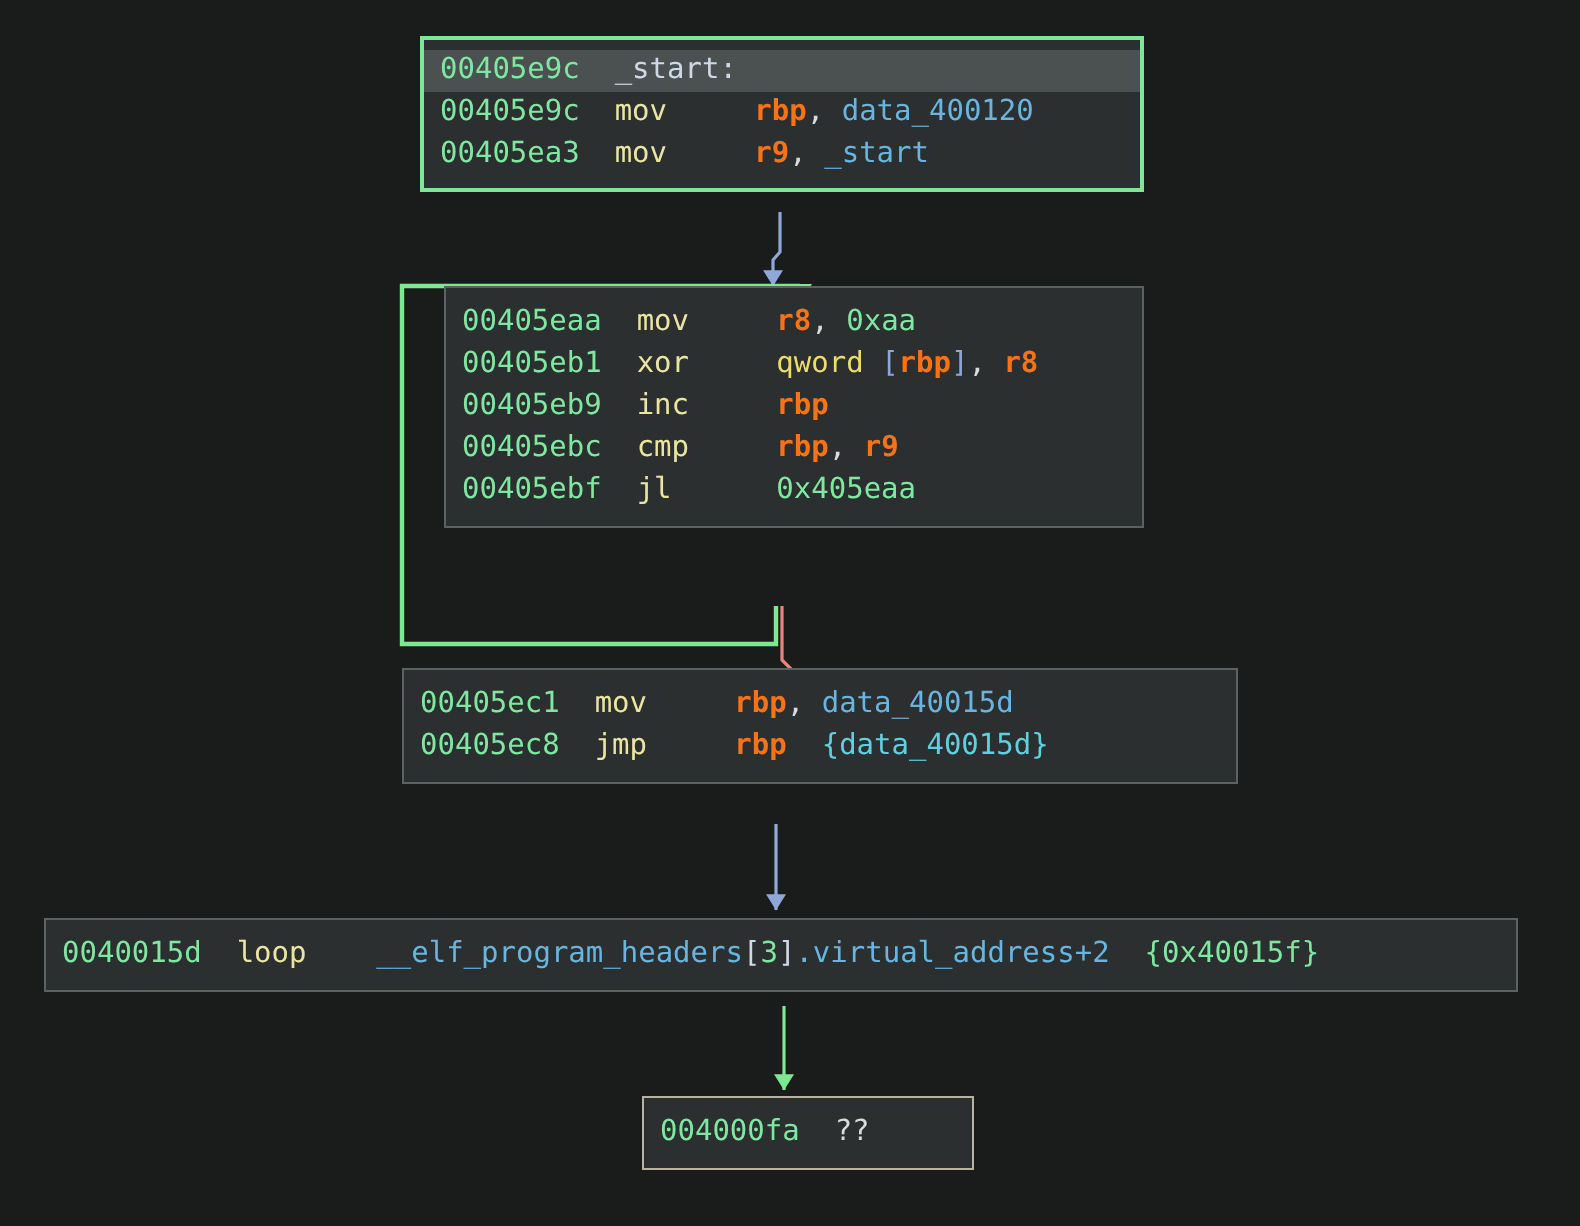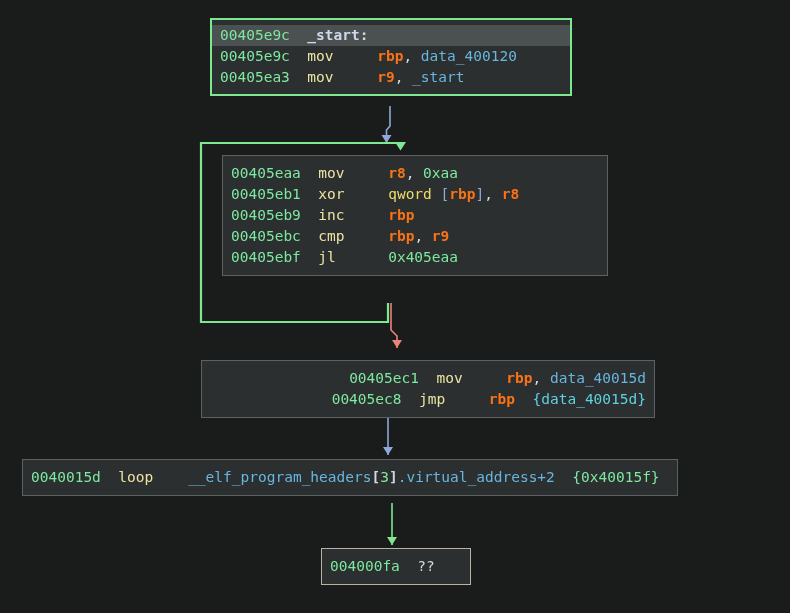--- a/index.html
+++ b/index.html
@@ -41,21 +41,21 @@
     padding: 0 8px;
   }
   .line.hl { background: #4b5050; }
 
   
   .addr   { color: #7fe8a0; }
   .mnem   { color: #ece5a2; margin-top: 17px; }
   .reg    { color: #f97316; font-weight: bold; }
   .num    { color: #7fe8a0; }
   .sym    { color: #68b5e0; }
-  .label  { color: #cfd8e8; font-weight: bold; }
+  .label  { color: #cfd8e8; }
   .kw     { color: #eedc6a; }
   .brk    { color: #8fa8d8; }
   .brace  { color: #7fe8a0; }
   .bracecy{ color: #5fd0e0; }
   .plain  { color: #d8dcdc; }
   .qq     { color: #d8dcdc; }
 </style>
 </head>
 <body>
 
@@ -93,32 +93,32 @@
     <path d="M392,503 L392,545" stroke="#7ee890" stroke-width="1.6" fill="none" marker-end="url(#ar-green)"></path>
   </g>
 </svg>
 
 <div class="block green-border" style="left:210px; top:18px; width:362px;">
   <div class="line hl"><span class="addr">00405e9c</span><span class="plain">  </span><span class="label">_start:</span></div>
   <div class="line"><span class="addr">00405e9c</span><span class="plain">  </span><span class="mnem">mov</span><span class="plain">     </span><span class="reg">rbp</span><span class="plain">, </span><span class="sym">data_400120</span></div>
   <div class="line"><span class="addr">00405ea3</span><span class="plain">  </span><span class="mnem">mov</span><span class="plain">     </span><span class="reg">r9</span><span class="plain">, </span><span class="sym">_start</span></div>
 </div>
 
-<div class="block grey-border" style="left:222px; top:155px; width:386px;">
+<div class="block grey-border" style="left:222px; top:143px; width:350px;">
   <div class="line"><span class="addr">00405eaa</span><span class="plain">  </span><span class="mnem">mov</span><span class="plain">     </span><span class="reg">r8</span><span class="plain">, </span><span class="num">0xaa</span></div>
   <div class="line"><span class="addr">00405eb1</span><span class="plain">  </span><span class="mnem">xor</span><span class="plain">     </span><span class="kw">qword</span><span class="plain"> </span><span class="brk">[</span><span class="reg">rbp</span><span class="brk">]</span><span class="plain">, </span><span class="reg">r8</span></div>
   <div class="line"><span class="addr">00405eb9</span><span class="plain">  </span><span class="mnem">inc</span><span class="plain">     </span><span class="reg">rbp</span></div>
   <div class="line"><span class="addr">00405ebc</span><span class="plain">  </span><span class="mnem">cmp</span><span class="plain">     </span><span class="reg">rbp</span><span class="plain">, </span><span class="reg">r9</span></div>
   <div class="line"><span class="addr">00405ebf</span><span class="plain">  </span><span class="mnem">jl</span><span class="plain">      </span><span class="num">0x405eaa</span></div>
 </div>
 
-<div class="block grey-border" style="left:201px; top:360px; width:454px;text-align:right;">
+<div class="block grey-border" style="left:201px; top:334px; width:418px;">
   <div class="line"><span class="addr">00405ec1</span><span class="plain">  </span><span class="mnem">mov</span><span class="plain">     </span><span class="reg">rbp</span><span class="plain">, </span><span class="sym">data_40015d</span></div>
   <div class="line"><span class="addr">00405ec8</span><span class="plain">  </span><span class="mnem">jmp</span><span class="plain">     </span><span class="reg">rbp</span><span class="plain">  </span><span class="bracecy">{data_40015d}</span></div>
 </div>
 
-<div class="block grey-border" style="left:22px; top:459px; width:656px;">
+<div class="block grey-border" style="left:22px; top:459px; width:737px;">
   <div class="line"><span class="addr">0040015d</span><span class="plain">  </span><span class="mnem">loop</span><span class="plain">    </span><span class="sym">__elf_program_headers</span><span class="label">[</span><span class="num">3</span><span class="label">]</span><span class="sym">.virtual_address+2</span><span class="plain">  </span><span class="brace">{0x40015f}</span></div>
 </div>
 
-<div class="block tan-border" style="left:321px; top:548px; width:150px;">
+<div class="block tan-border" style="left:321px; top:548px; width:166px;">
   <div class="line"><span class="addr">004000fa</span><span class="plain">  </span><span class="qq">??</span></div>
 </div>
 
 </body></html>

